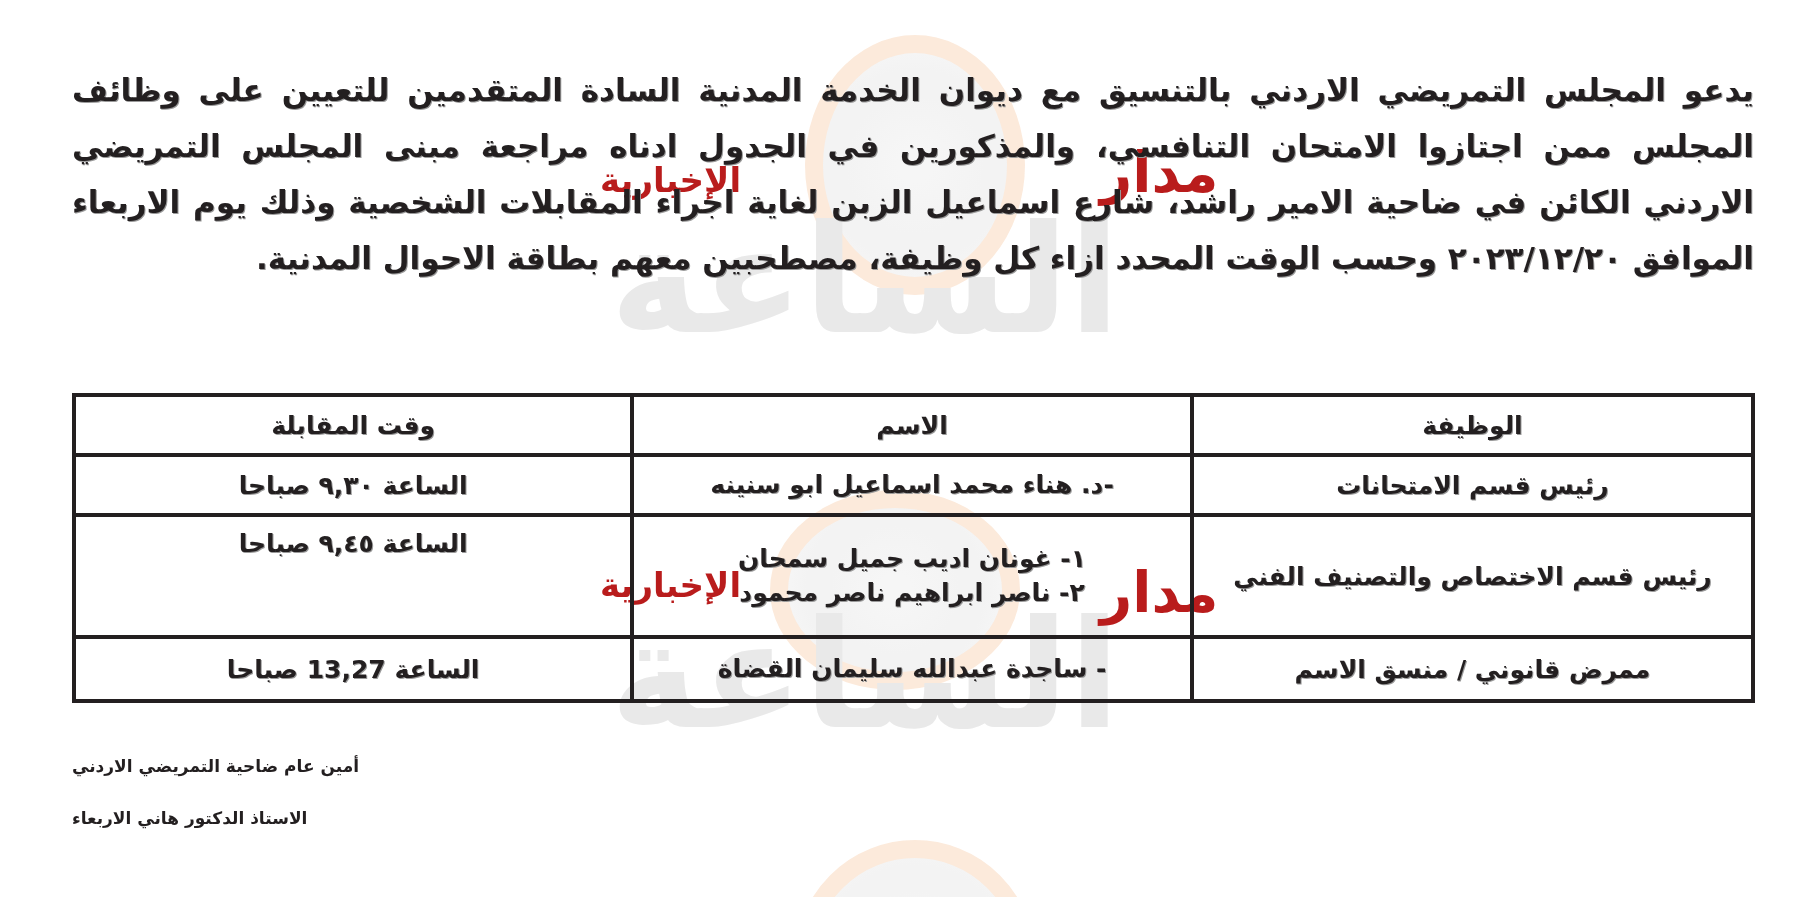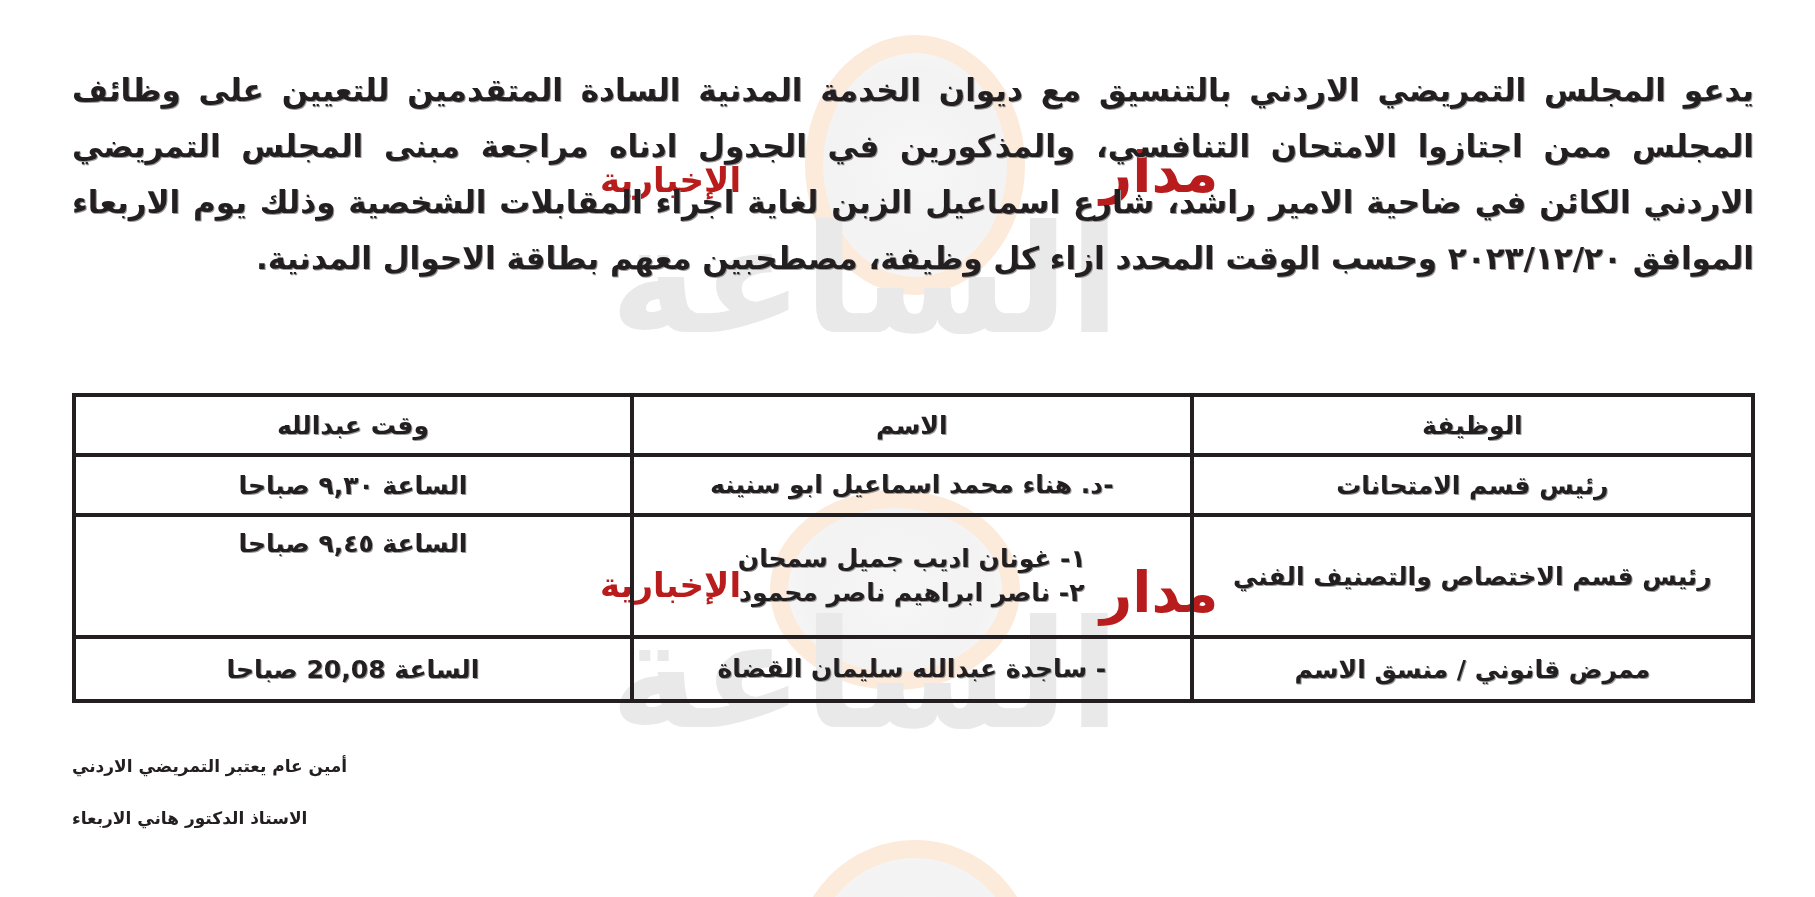--- a/index.html
+++ b/index.html
@@ -138,21 +138,21 @@
 <div class="content">
   <div class="body-text">
     <p>يدعو المجلس التمريضي الاردني بالتنسيق مع ديوان الخدمة المدنية السادة المتقدمين للتعيين على وظائف المجلس ممن اجتازوا الامتحان التنافسي، والمذكورين في الجدول ادناه مراجعة مبنى المجلس التمريضي الاردني الكائن في ضاحية الامير راشد، شارع اسماعيل الزبن لغاية اجراء المقابلات الشخصية وذلك يوم الاربعاء الموافق ٢٠٢٣/١٢/٢٠ وحسب الوقت المحدد ازاء كل وظيفة، مصطحبين معهم بطاقة الاحوال المدنية.</p>
   </div>
 
   <table class="schedule">
     <thead>
       <tr>
         <th class="col-job">الوظيفة</th>
         <th class="col-name">الاسم</th>
-        <th class="col-time">وقت عبدالله</th>
+        <th class="col-time">وقت المقابلة</th>
       </tr>
     </thead>
     <tbody>
       <tr class="row-1">
         <td>رئيس قسم الامتحانات</td>
         <td>
           <span class="name-line">-د. هناء محمد اسماعيل ابو سنينه</span>
         </td>
         <td>الساعة ٩,٣٠ صباحا</td>
       </tr>
@@ -162,22 +162,22 @@
           <span class="name-line">١- غونان اديب جميل سمحان</span>
           <span class="name-line">٢- ناصر ابراهيم ناصر محمود</span>
         </td>
         <td class="time-cell">الساعة ٩,٤٥ صباحا</td>
       </tr>
       <tr class="row-3">
         <td>ممرض قانوني / منسق الاسم</td>
         <td>
           <span class="name-line">- ساجدة عبدالله سليمان القضاة</span>
         </td>
-        <td>الساعة 20,08 صباحا</td>
+        <td>الساعة 13,27 صباحا</td>
       </tr>
     </tbody>
   </table>
 
   <div class="signature">
-    <div>أمين عام يعتبر التمريضي الاردني</div>
+    <div>أمين عام ضاحية التمريضي الاردني</div>
     <div>الاستاذ الدكتور هاني الاربعاء</div>
   </div>
 </div>
 
 </body></html>

